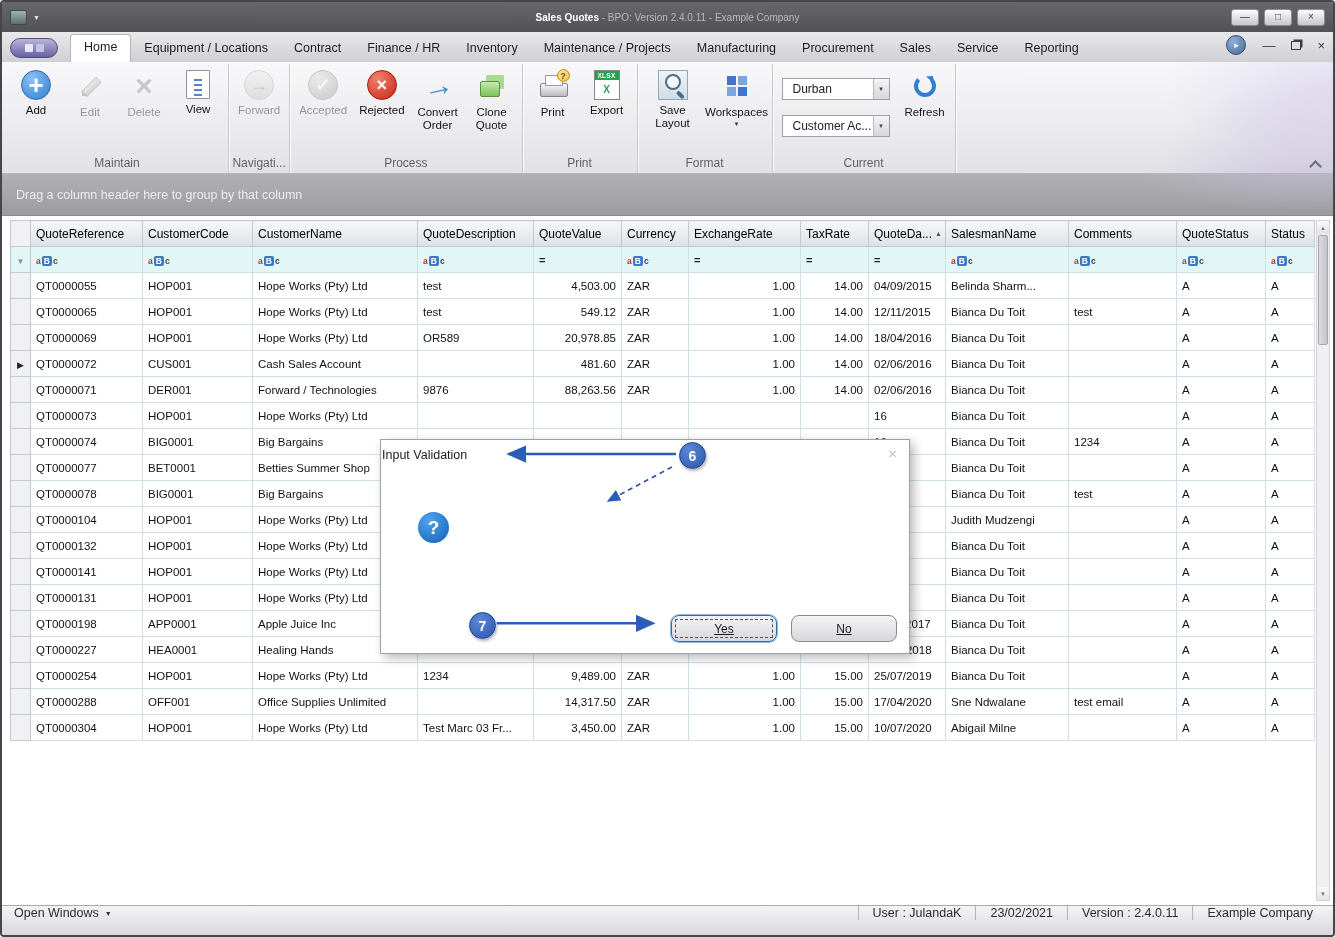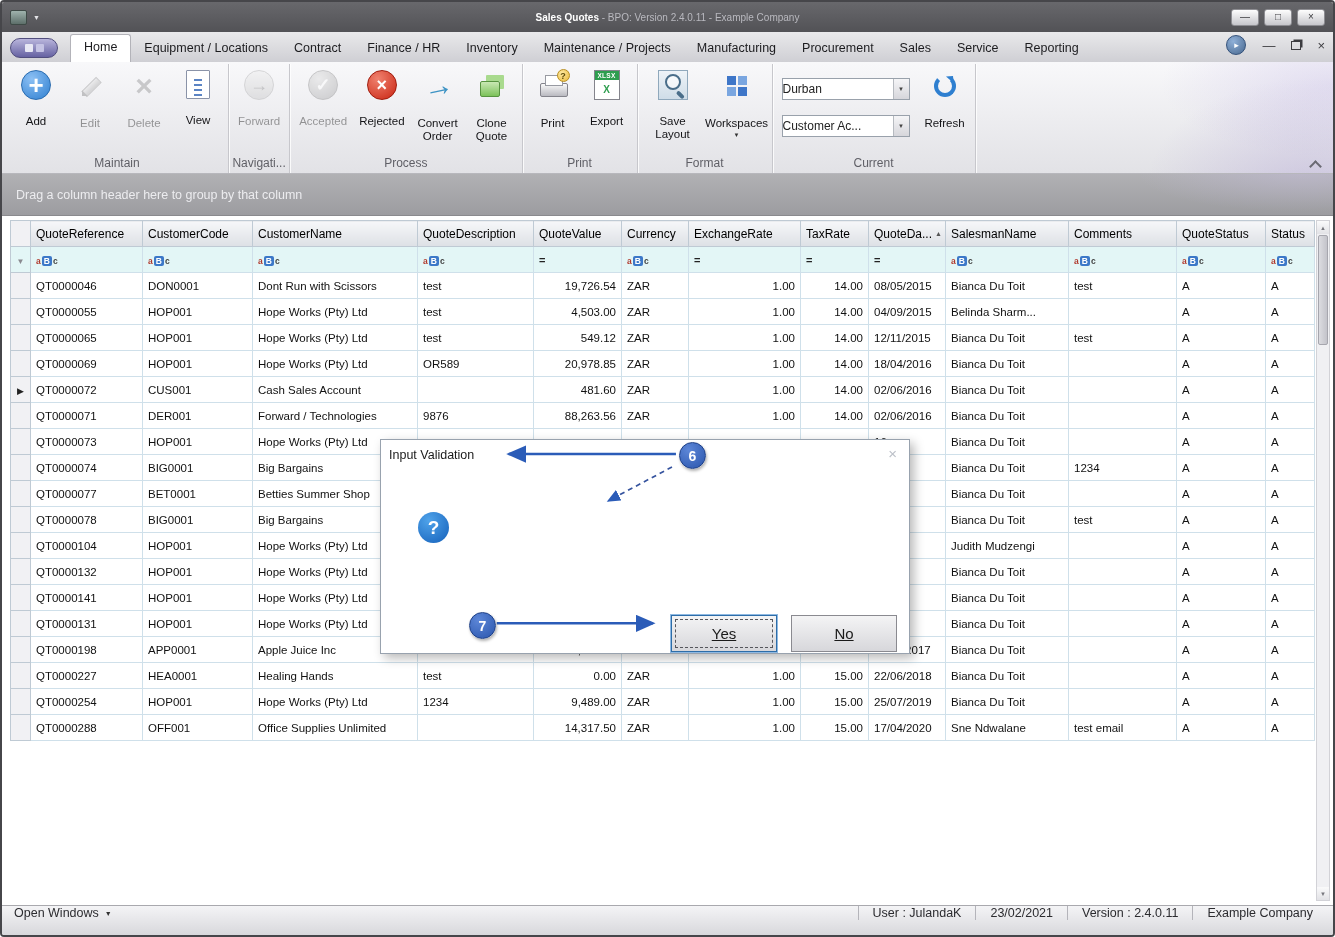--- a/index.html
+++ b/index.html
@@ -27,21 +27,21 @@
   .round-btn{width:20px;height:20px;border-radius:50%;background:radial-gradient(circle at 35% 30%,#8fb0d8,#49688f);border:1px solid #33517a;display:flex;align-items:center;justify-content:center;color:#fff;font-size:9px}
   .mdi-glyph{color:#3c3c40;font-size:13px;line-height:1}
   .mdi-restore{width:10px;height:9px;border:1.5px solid #3c3c40;box-shadow:2px -2px 0 -0.5px #3c3c40;display:inline-block}
 
   
   .ribbon{flex:0 0 112px;background:linear-gradient(#f8f8fa,#e2e2e6);border-bottom:1px solid #b7b7bc;display:flex;align-items:stretch;padding:2px 2px 0 4px;position:relative}
   .rgroup{display:flex;flex-direction:column;border-right:1px solid #c7c7cc;box-shadow:1px 0 0 rgba(255,255,255,.8);padding:0 3px}
   .rgroup-row{flex:1;display:flex;align-items:flex-start}
   .rgroup-label{flex:0 0 17px;font-size:12px;color:#5f5f66;text-align:center;line-height:15px}
   .rbtn{min-width:54px;max-width:64px;display:flex;flex-direction:column;align-items:center;padding:6px 6px 0;border-radius:3px;cursor:default}
-  .rbtn-label{font-size:11.5px;color:#141417;text-align:center;line-height:1.15;white-space:pre-line;margin-top:15px}
+  .rbtn-label{font-size:11.5px;color:#141417;text-align:center;line-height:1.15;white-space:pre-line;margin-top:4px}
   .rbtn-caret{font-size:6px;color:#333;margin-top:2px}
   .rbtn.disabled{opacity:.42;filter:grayscale(.95)}
   .ric{width:32px;height:32px;display:flex;align-items:center;justify-content:center;position:relative;font-size:22px}
   .ric-add{width:30px;height:30px;border-radius:50%;background:radial-gradient(circle at 35% 28%,#8cc0f4,#2f7fd0);border:1px solid #2a6cb0;color:#fff;font-size:26px;font-weight:bold;line-height:26px}
   .ric-edit::before{content:"";position:absolute;left:7px;top:13px;width:19px;height:6px;background:linear-gradient(#dedee0,#a9a9ad);border:1px solid #8f8f94;transform:rotate(-45deg)}
   .ric-edit::after{content:"";position:absolute;left:4px;top:22px;border:4px solid transparent;border-right-color:#808085;transform:rotate(-45deg)}
   .ric-delete{color:#8e8e94;font-size:30px;font-weight:bold}
   .ric-view{width:24px;height:29px;background:#fff;border:1px solid #8a93a8;border-radius:1px}
   .ric-view::before{content:"";position:absolute;left:7px;right:7px;top:8px;height:2px;background:#5b84c4;box-shadow:0 5px 0 #5b84c4,0 10px 0 #5b84c4,0 15px 0 #5b84c4}
   .ric-forward{width:30px;height:30px;border-radius:50%;background:linear-gradient(#ececee,#c6c6cb);border:1px solid #a8a8ae;color:#84848a;font-size:18px;font-weight:bold}
@@ -55,21 +55,21 @@
   .ric-export{width:26px;height:30px;background:#fff;border:1px solid #84848c;display:flex;flex-direction:column;align-items:stretch;font-size:10px}
   .ric-export .xl{background:#2e9e4f;color:#fff;font-size:6.5px;font-weight:bold;text-align:center;padding:1px 0;letter-spacing:.3px}
   .ric-export .xbody{flex:1;display:flex;align-items:center;justify-content:center;color:#2e9e4f;font-weight:bold}
   .ric-savelayout{width:30px;height:30px;background:linear-gradient(#eef3f8,#cfdde8);border:1px solid #8fa8bc}
   .ric-savelayout::before{content:"";position:absolute;right:6px;bottom:9px;width:12px;height:12px;border:2.5px solid #4a6e8a;border-radius:50%;background:rgba(255,255,255,.65)}
   .ric-savelayout::after{content:"";position:absolute;right:2px;bottom:3px;width:9px;height:3.5px;background:#4a6e8a;transform:rotate(45deg);border-radius:2px}
   .ric-workspaces::before{content:"";position:absolute;left:6px;top:6px;width:9px;height:9px;background:#3e76c8;box-shadow:11px 0 0 #7aa6e0,0 11px 0 #7aa6e0,11px 11px 0 #3e76c8}
   .ric-refresh::before{content:"";position:absolute;inset:5px;border:4px solid #2e7fd0;border-radius:50%;border-top-color:transparent}
   .ric-refresh::after{content:"";position:absolute;right:3px;top:1px;border:5px solid transparent;border-bottom-color:#2e7fd0;transform:rotate(40deg)}
   .dd-stack{display:flex;flex-direction:column;gap:15px;margin:14px 8px 0 6px}
-  .dd{width:128px;height:22px;background:#fff;border:1px solid #99a1ab;display:flex;align-items:center;padding-left:0;font-size:12px;color:#222;cursor:default}
+  .dd{width:108px;height:22px;background:#fff;border:1px solid #99a1ab;display:flex;align-items:center;padding-left:10px;font-size:12px;color:#222;cursor:default}
   .dd-text{flex:1;overflow:hidden;white-space:nowrap}
   .dd-caret{width:16px;height:100%;background:linear-gradient(#f5f5f7,#d6d6db);border-left:1px solid #b6bac0;display:flex;align-items:center;justify-content:center;font-size:6px;color:#444}
   .ribbon-deco{position:absolute;right:0;top:0;bottom:0;width:210px;pointer-events:none;background:radial-gradient(ellipse at 90% 115%,rgba(158,138,208,.30),transparent 62%),radial-gradient(ellipse at 100% 20%,rgba(175,158,222,.26),transparent 58%)}
   .ribbon-collapse{position:absolute;right:12px;bottom:4px;width:12px;height:10px;cursor:default}
   .ribbon-collapse::before{content:"";position:absolute;left:2px;top:3px;width:7px;height:7px;border-left:2px solid #6a6a72;border-top:2px solid #6a6a72;transform:rotate(45deg)}
 
   
   .groupby{flex:0 0 42px;background:linear-gradient(#b1b1b4,#9c9ca0);border-bottom:1px solid #8a8a8e;display:flex;align-items:center;padding-left:14px;color:#ececef;font-size:12.5px;position:relative}
   .groupby-deco{position:absolute;right:0;top:0;bottom:0;width:210px;pointer-events:none;background:radial-gradient(ellipse at 85% 0%,rgba(205,195,235,.35),transparent 65%)}
 
@@ -97,25 +97,25 @@
   
   .statusbar{flex:0 0 30px;background:linear-gradient(#f4f4f6,#d8d8dc);border-top:1px solid #a9a9ae;display:flex;align-items:flex-start;font-size:12.5px;color:#2b2b2f}
   .status-left{display:flex;align-items:center;gap:6px;padding-left:12px}
   .status-left .caret{font-size:7px;color:#333}
   .status-right{margin-left:auto;display:flex;align-items:stretch}
   .sitem{display:flex;align-items:center;padding:0 14px;border-left:1px solid #b4b4ba}
   .sitem:last-child{padding-right:20px}
 
   
   .dialog{position:absolute;left:378px;top:437px;width:530px;height:215px;background:#fff;border:1px solid #98a2ae;box-shadow:4px 4px 10px rgba(0,0,0,.28);z-index:50}
-  .dialog-title{position:absolute;left:8px;top:8px;font-size:12.5px;color:#1a1a1a}
+  .dialog-title{position:absolute;left:1px;top:8px;font-size:12.5px;color:#1a1a1a}
   .dialog-close{position:absolute;right:12px;top:5px;font-size:15px;color:#bcc0c8;cursor:default}
   .dialog-qicon{position:absolute;left:37px;top:72px;width:31px;height:31px;border-radius:50%;background:radial-gradient(circle at 35% 28%,#4fa3ea,#1460ba);color:#fff;font-size:19px;font-weight:bold;display:flex;align-items:center;justify-content:center}
   .dialog-msg{position:absolute;left:79px;top:68px;width:425px;font-size:12.5px;line-height:17px;color:#141414}
-  .dlg-btn{position:absolute;top:175px;width:106px;height:37px;background:linear-gradient(#f4f4f5,#d7d7db);border:1px solid #8a8a90;border-radius:0;font-size:15px;color:#1a1a1a;display:flex;align-items:center;justify-content:center;text-decoration:underline;cursor:default}
+  .dlg-btn{position:absolute;top:175px;width:106px;height:27px;background:linear-gradient(#f4f4f5,#d7d7db);border:1px solid #8a8a90;border-radius:8px;font-size:12px;color:#1a1a1a;display:flex;align-items:center;justify-content:center;text-decoration:underline;cursor:default}
   .dlg-btn.yes{left:290px;border:1px solid #2d6da8;box-shadow:0 0 0 1px #8fb9e2}
   .dlg-btn.yes::after{content:"";position:absolute;inset:3px;border:1px dashed #55565c;pointer-events:none}
   .dlg-btn.no{left:410px}
 
   
   .annot-svg{position:absolute;inset:0;width:100%;height:100%;pointer-events:none;z-index:60}
   .badge{position:absolute;width:27px;height:27px;border-radius:50%;background:radial-gradient(circle at 35% 28%,#5d87d8,#2a55ac);border:1px solid #1d3f86;color:#fff;font-size:14px;font-weight:bold;display:flex;align-items:center;justify-content:center;z-index:61;box-shadow:1px 2px 3px rgba(0,0,0,.3)}
   .badge6{left:677px;top:440px}
   .badge7{left:467px;top:610px}
 </style>
@@ -322,36 +322,20 @@
             <td><span class="eq">=</span></td>
             <td><span class="abc"><span class="a">a</span><span class="b">B</span><span class="c">c</span></span></td>
             <td><span class="abc"><span class="a">a</span><span class="b">B</span><span class="c">c</span></span></td>
             <td><span class="abc"><span class="a">a</span><span class="b">B</span><span class="c">c</span></span></td>
             <td><span class="abc"><span class="a">a</span><span class="b">B</span><span class="c">c</span></span></td>
           </tr>
         </thead>
       <tbody>
           <tr>
             <td class="ind"></td>
-            <td>QT0000046</td>
-            <td>DON0001</td>
-            <td>Dont Run with Scissors</td>
-            <td>test</td>
-            <td class="num">19,726.54</td>
-            <td>ZAR</td>
-            <td class="num">1.00</td>
-            <td class="num">14.00</td>
-            <td>08/05/2015</td>
-            <td>Bianca Du Toit</td>
-            <td>test</td>
-            <td>A</td>
-            <td>A</td>
-          </tr>
-          <tr>
-            <td class="ind"></td>
             <td>QT0000055</td>
             <td>HOP001</td>
             <td>Hope Works (Pty) Ltd</td>
             <td>test</td>
             <td class="num">4,503.00</td>
             <td>ZAR</td>
             <td class="num">1.00</td>
             <td class="num">14.00</td>
             <td>04/09/2015</td>
             <td>Belinda Sharm...</td>
@@ -605,20 +589,36 @@
             <td>OFF001</td>
             <td>Office Supplies Unlimited</td>
             <td></td>
             <td class="num">14,317.50</td>
             <td>ZAR</td>
             <td class="num">1.00</td>
             <td class="num">15.00</td>
             <td>17/04/2020</td>
             <td>Sne Ndwalane</td>
             <td>test email</td>
+            <td>A</td>
+            <td>A</td>
+          </tr>
+          <tr>
+            <td class="ind"></td>
+            <td>QT0000304</td>
+            <td>HOP001</td>
+            <td>Hope Works (Pty) Ltd</td>
+            <td>Test Marc 03 Fr...</td>
+            <td class="num">3,450.00</td>
+            <td>ZAR</td>
+            <td class="num">1.00</td>
+            <td class="num">15.00</td>
+            <td>10/07/2020</td>
+            <td>Abigail Milne</td>
+            <td></td>
             <td>A</td>
             <td>A</td>
           </tr>
         </tbody>
     </table>
     <div class="vscroll">
       <div class="arr">▲</div>
       <div class="thumb"></div>
       <div class="arr down">▼</div>
     </div>

